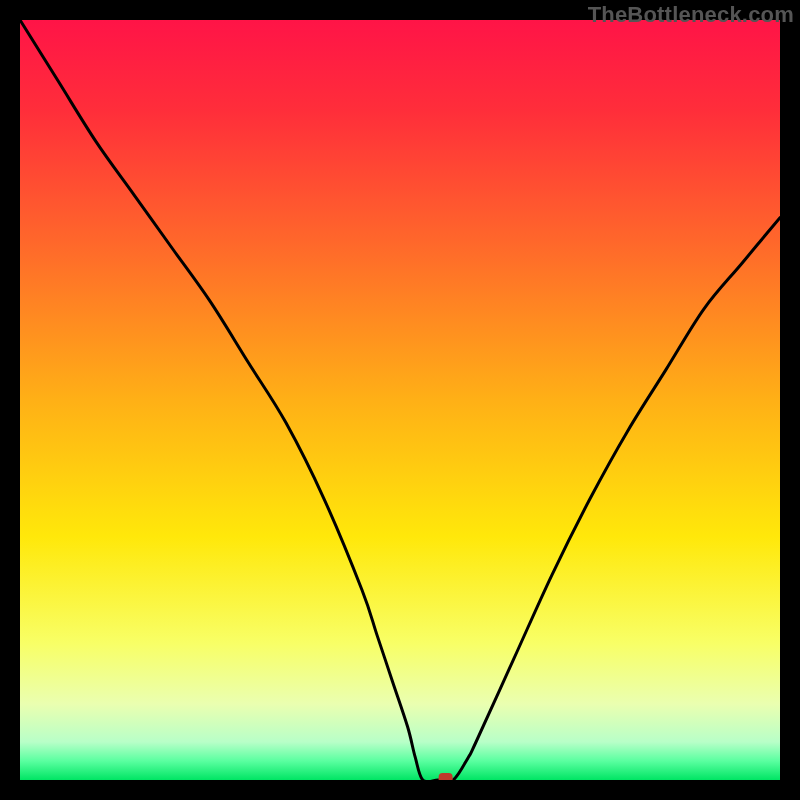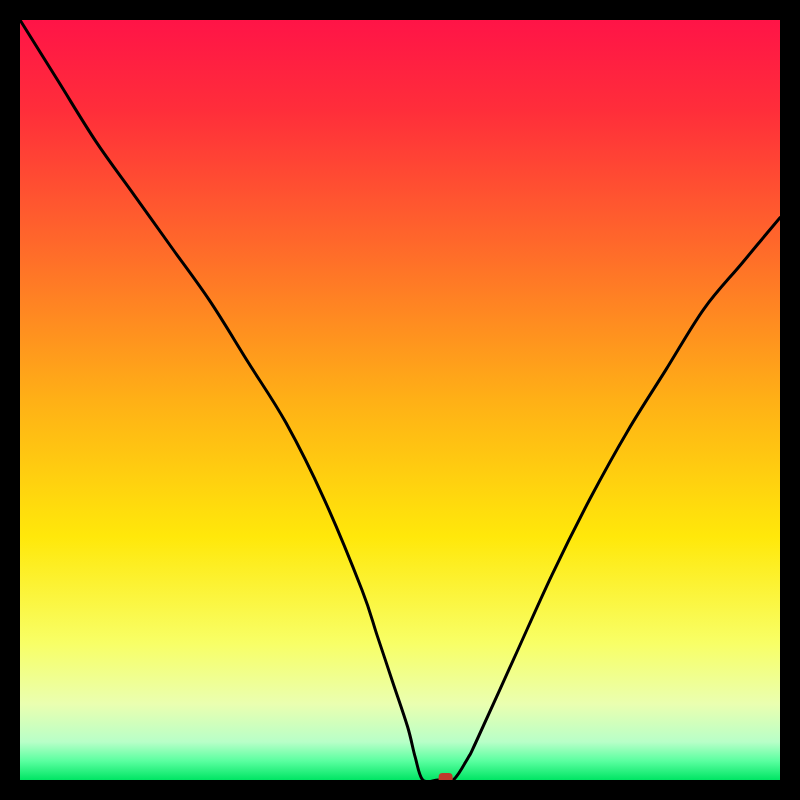--- a/index.html
+++ b/index.html
@@ -33,20 +33,21 @@
     top: 20px;
     width: 760px;
     height: 760px;
   }
   svg { display: block; }
 </style>
 </head>
 <body>
 
 <div class="frame">
+  <div class="attribution">TheBottleneck.com</div>
 
   <div class="plot-wrap">
     <svg id="chart-svg" width="760" height="760" viewBox="0 0 760 760">
       <defs>
         <linearGradient id="bg-grad" x1="0" y1="0" x2="0" y2="1">
             <stop offset="0%" stop-color="#ff1447"></stop>
             <stop offset="12%" stop-color="#ff2e3a"></stop>
             <stop offset="30%" stop-color="#ff6a2a"></stop>
             <stop offset="50%" stop-color="#ffb016"></stop>
             <stop offset="68%" stop-color="#ffe80a"></stop>

